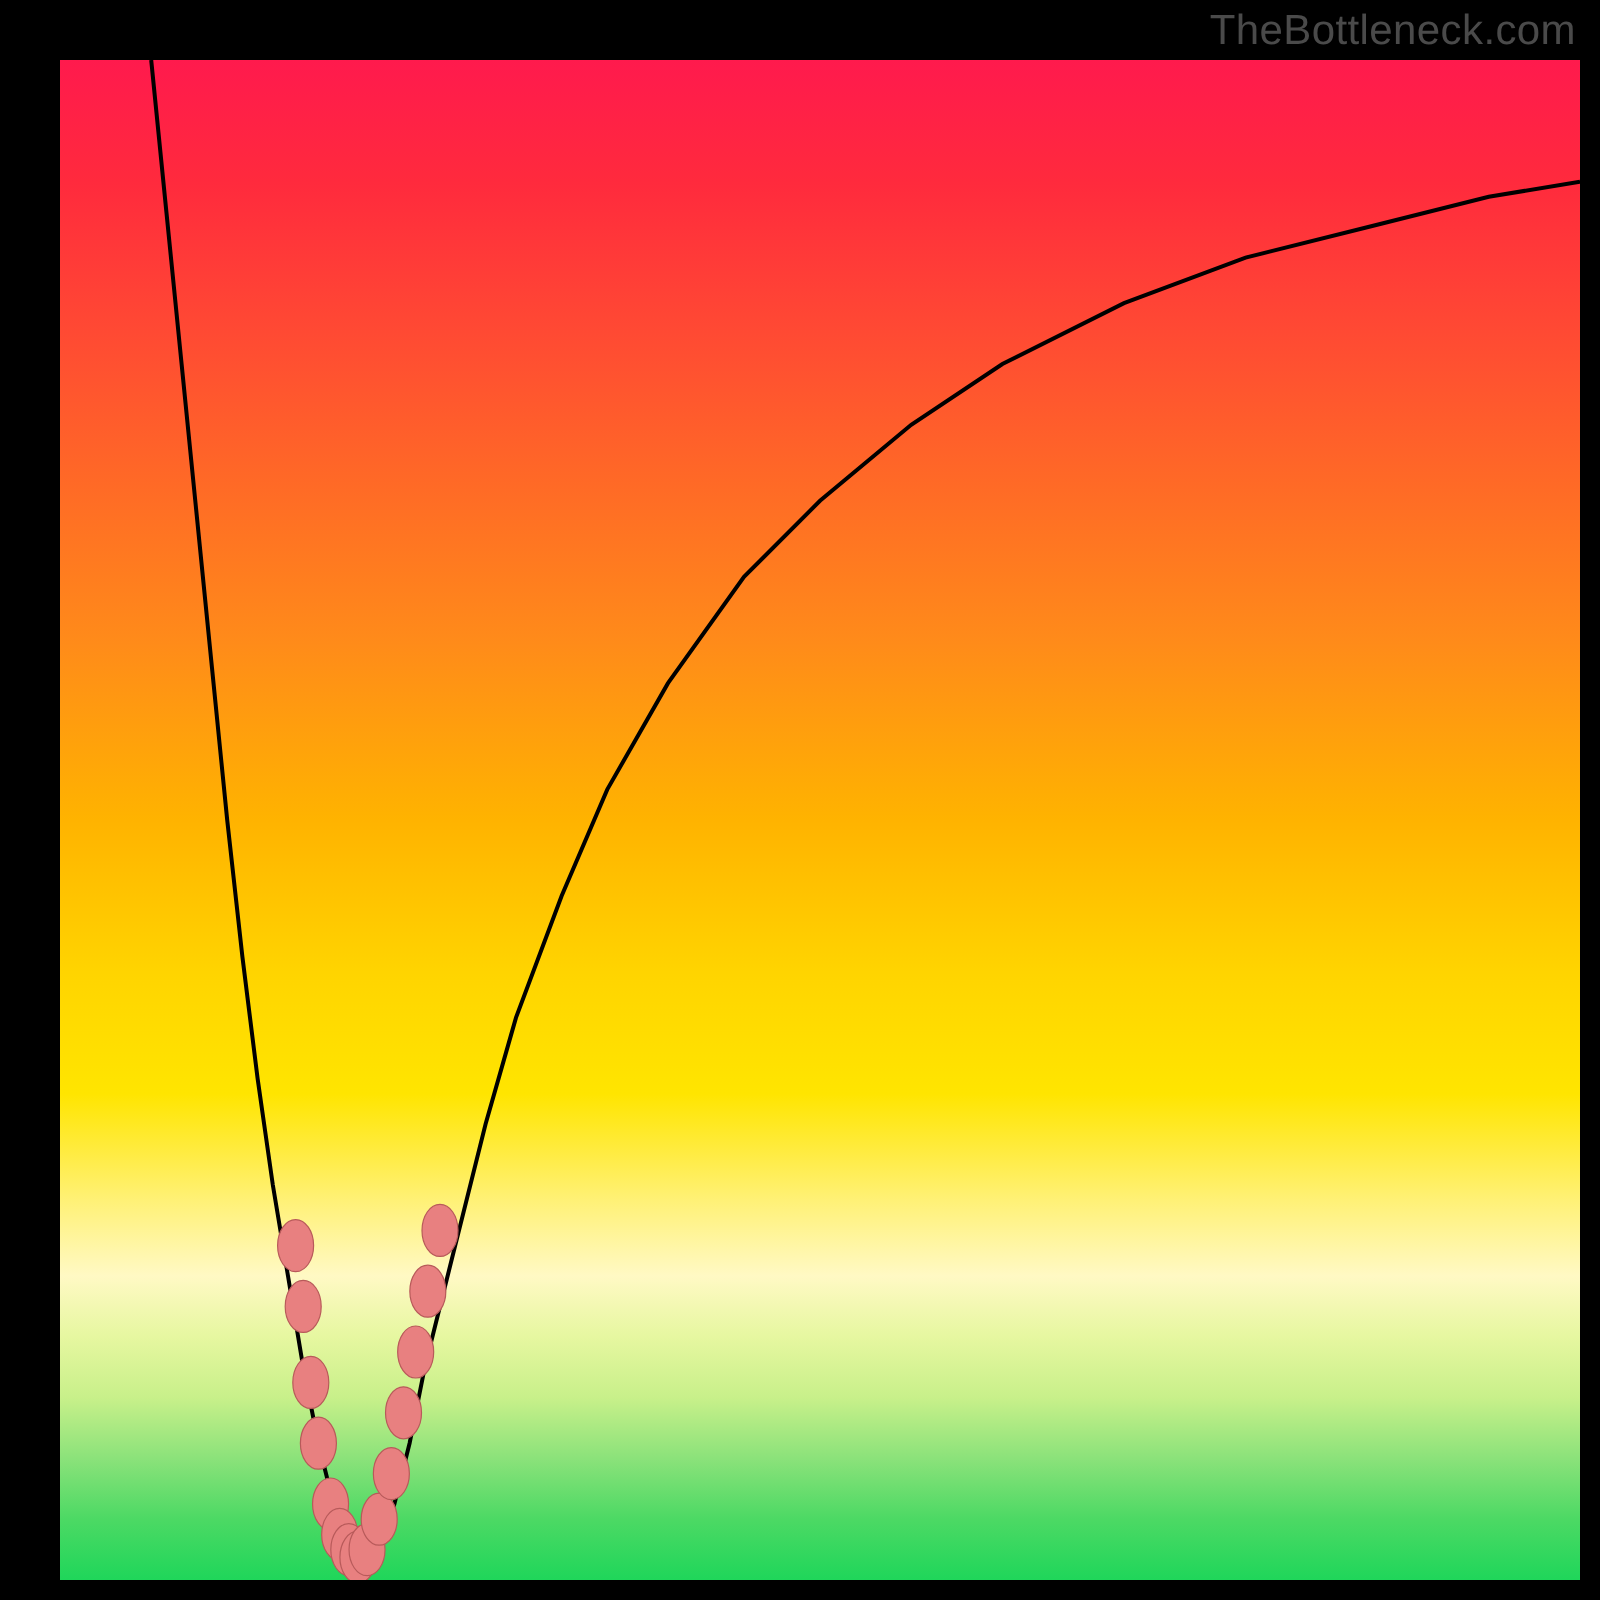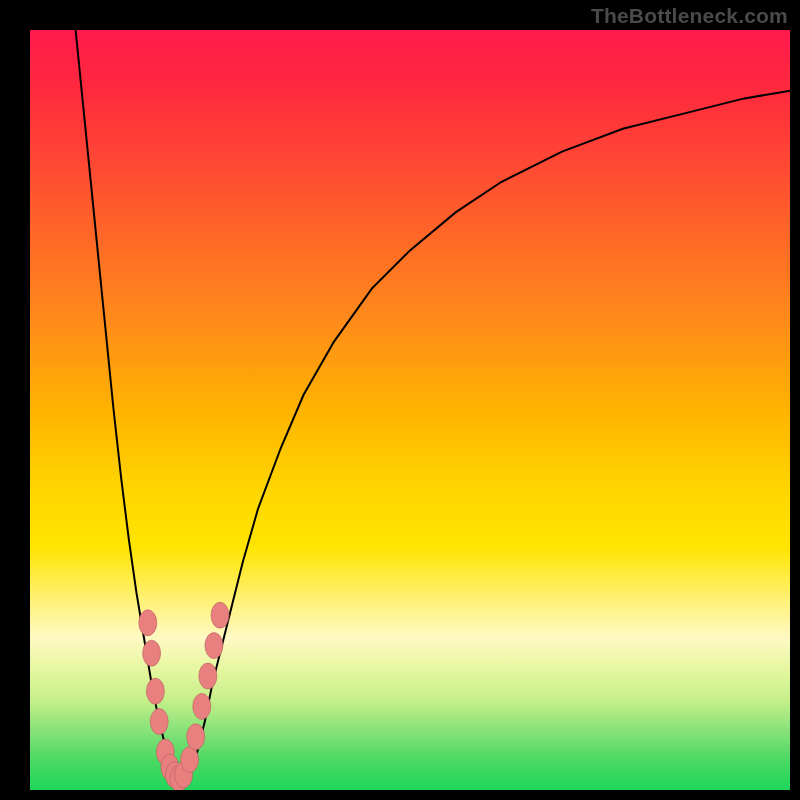--- a/index.html
+++ b/index.html
@@ -47,21 +47,21 @@
     inset: 0;
     width: 100%;
     height: 100%;
   }
   .watermark {
     position: absolute;
     top: 4px;
     right: 12px;
     color: #4a4a4a;
     font-size: 21px;
-    font-weight: 700;
+    font-weight: 400;
     letter-spacing: 0.2px;
     user-select: none;
   }
   .curve {
     fill: none;
     stroke: #000;
     stroke-width: 2;
   }
   .marker {
     fill: #e88080;

